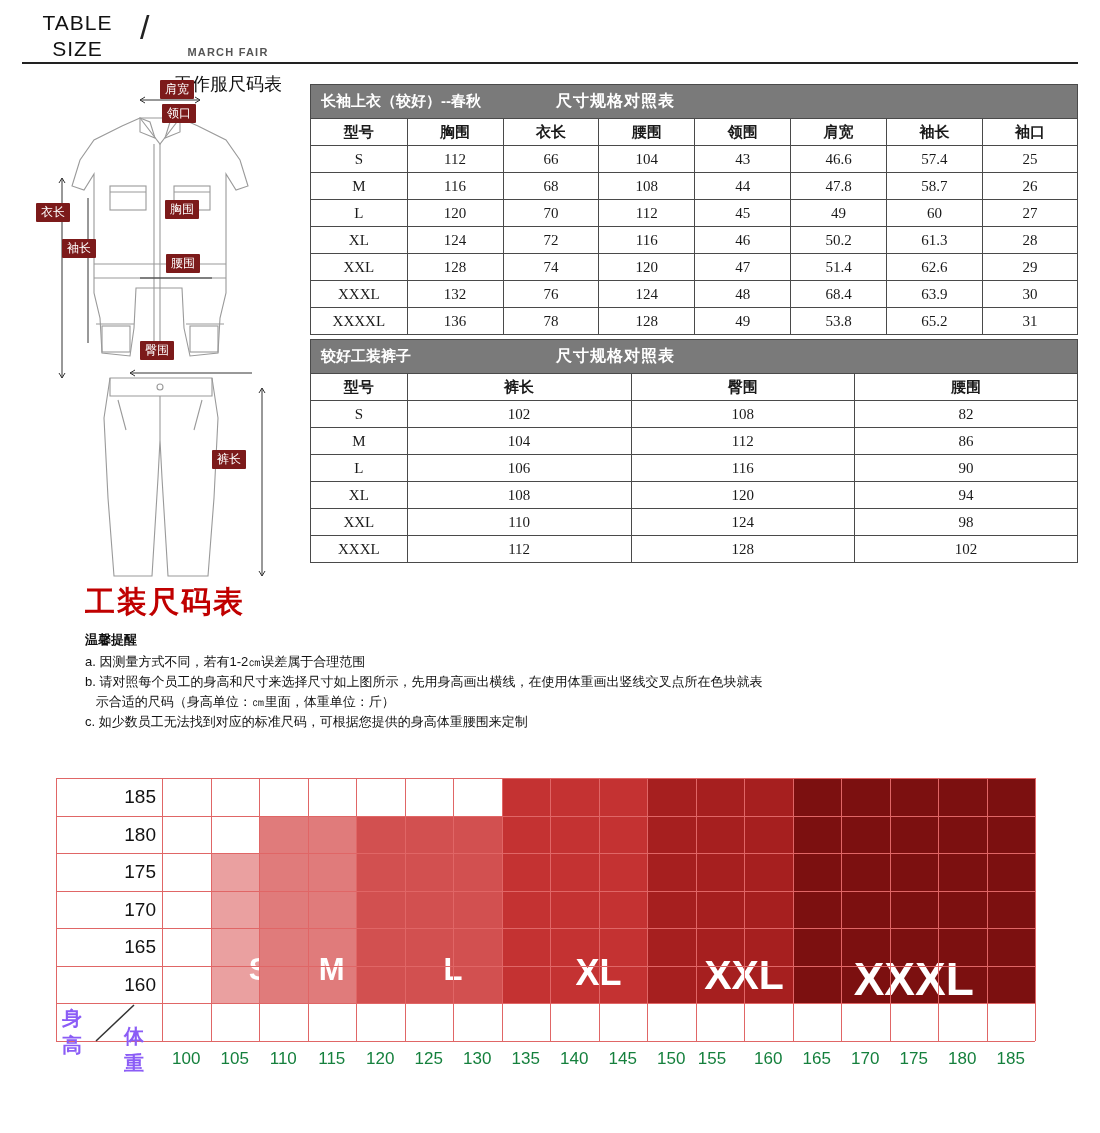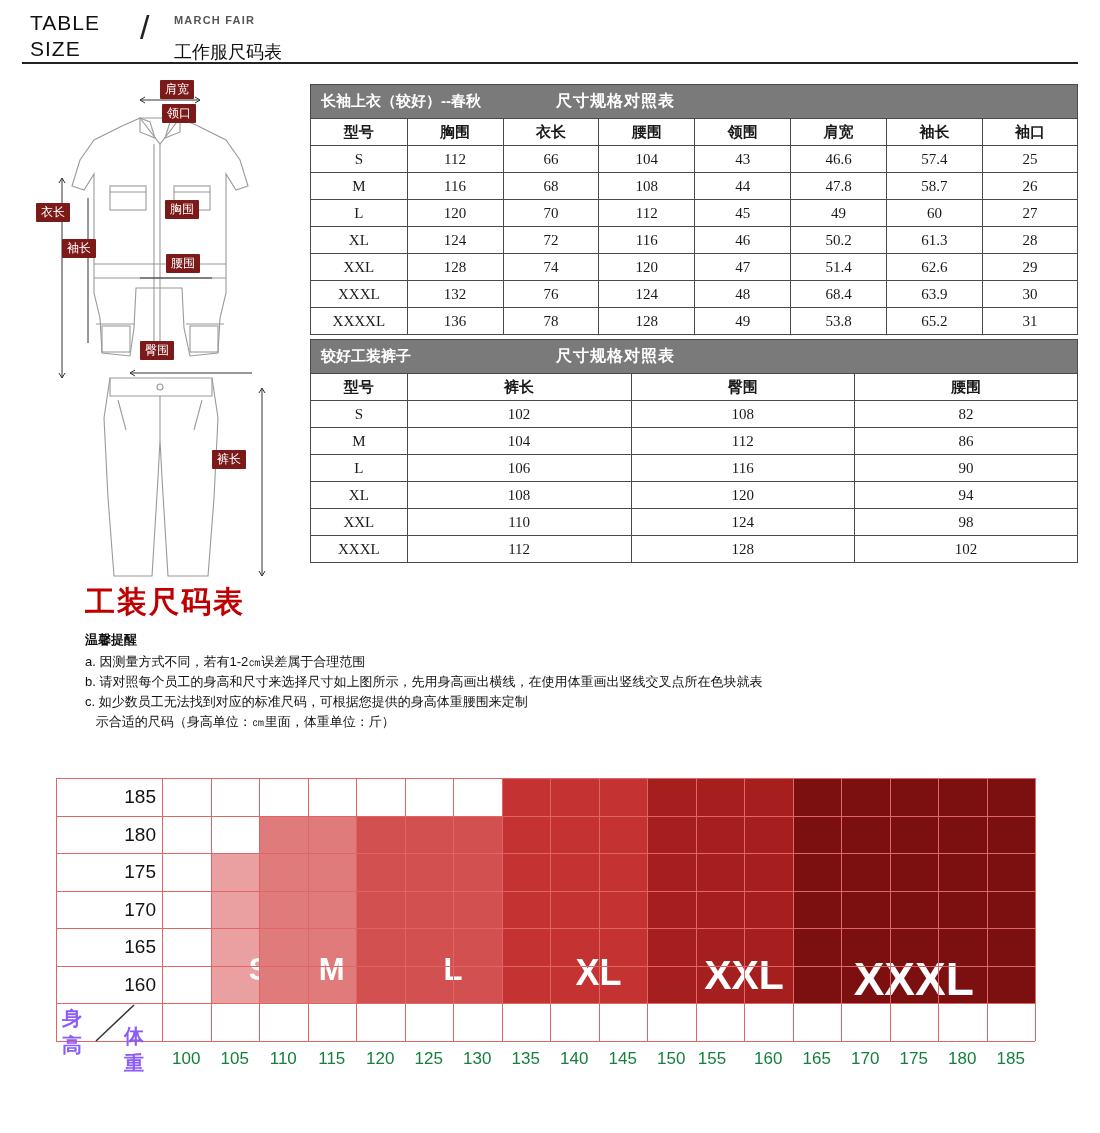--- a/index.html
+++ b/index.html
@@ -9,33 +9,34 @@
     background:#ffffff;
     font-family:"Liberation Sans", sans-serif;
     color:#1a1a1a;
     overflow:hidden;
   }
 
   
   .header {
     position:absolute; left:22px; top:8px; width:1056px; height:56px;
     border-bottom:2px solid #222;
+    text-align:center;
   }
   .header-left {
     position:absolute; left:8px; top:2px; width:95px;
     font-family:"Liberation Sans", sans-serif;
     font-size:21px; letter-spacing:1px; color:#111; line-height:26px;
   }
   .header-slash {
     position:absolute; left:118px; top:0px;
     font-size:34px; color:#222; transform:rotate(0deg);
   }
   .header-right { position:absolute; left:152px; top:6px; }
   .header-right .en {
-    font-size:11px; letter-spacing:1.2px; color:#555; font-weight:bold;
+    font-size:11px; letter-spacing:1.2px; color:#555; font-weight:bold;margin-top:32px;
   }
   .header-right .cn {
     font-size:18px; color:#111; margin-top:14px;
   }
 
   
   .illus { position:absolute; left:22px; top:78px; width:280px; height:500px; }
   .tagbox {
     position:absolute;
     background:#7c1a1a; color:#fff;
@@ -332,22 +333,22 @@
     </tr>
   </tbody>
     </table>
 </div>
 
 <div class="big-title">工装尺码表</div>
 <div class="notes">
   <div class="t1">温馨提醒</div>
   <div>a. 因测量方式不同，若有1-2㎝误差属于合理范围</div>
   <div>b. 请对照每个员工的身高和尺寸来选择尺寸如上图所示，先用身高画出横线，在使用体重画出竖线交叉点所在色块就表</div>
+  <div style="white-space:pre;">   示合适的尺码（身高单位：㎝里面，体重单位：斤）</div>
   <div>c. 如少数员工无法找到对应的标准尺码，可根据您提供的身高体重腰围来定制</div>
-  <div style="white-space:pre;">   示合适的尺码（身高单位：㎝里面，体重单位：斤）</div>
 </div>
 
 <div class="matrix">
   <div class="mgrid" id="matrix-grid">
       <div class="cell" style="left: 154.5px; top: 75px; width: 97px; height: 150px; background: rgb(234, 160, 160);"></div>
       <div class="size-lbl" style="font-size: 31px; left: 154.5px; top: 174.375px; width: 97px;">S</div>
       <div class="cell" style="left: 203px; top: 37.5px; width: 145.5px; height: 187.5px; background: rgb(224, 123, 123);"></div>
       <div class="size-lbl" style="font-size: 31px; left: 203px; top: 174.375px; width: 145.5px;">M</div>
       <div class="cell" style="left: 300px; top: 37.5px; width: 194px; height: 187.5px; background: rgb(210, 80, 80);"></div>
       <div class="size-lbl" style="font-size: 31px; left: 300px; top: 174.375px; width: 194px;">L</div>

